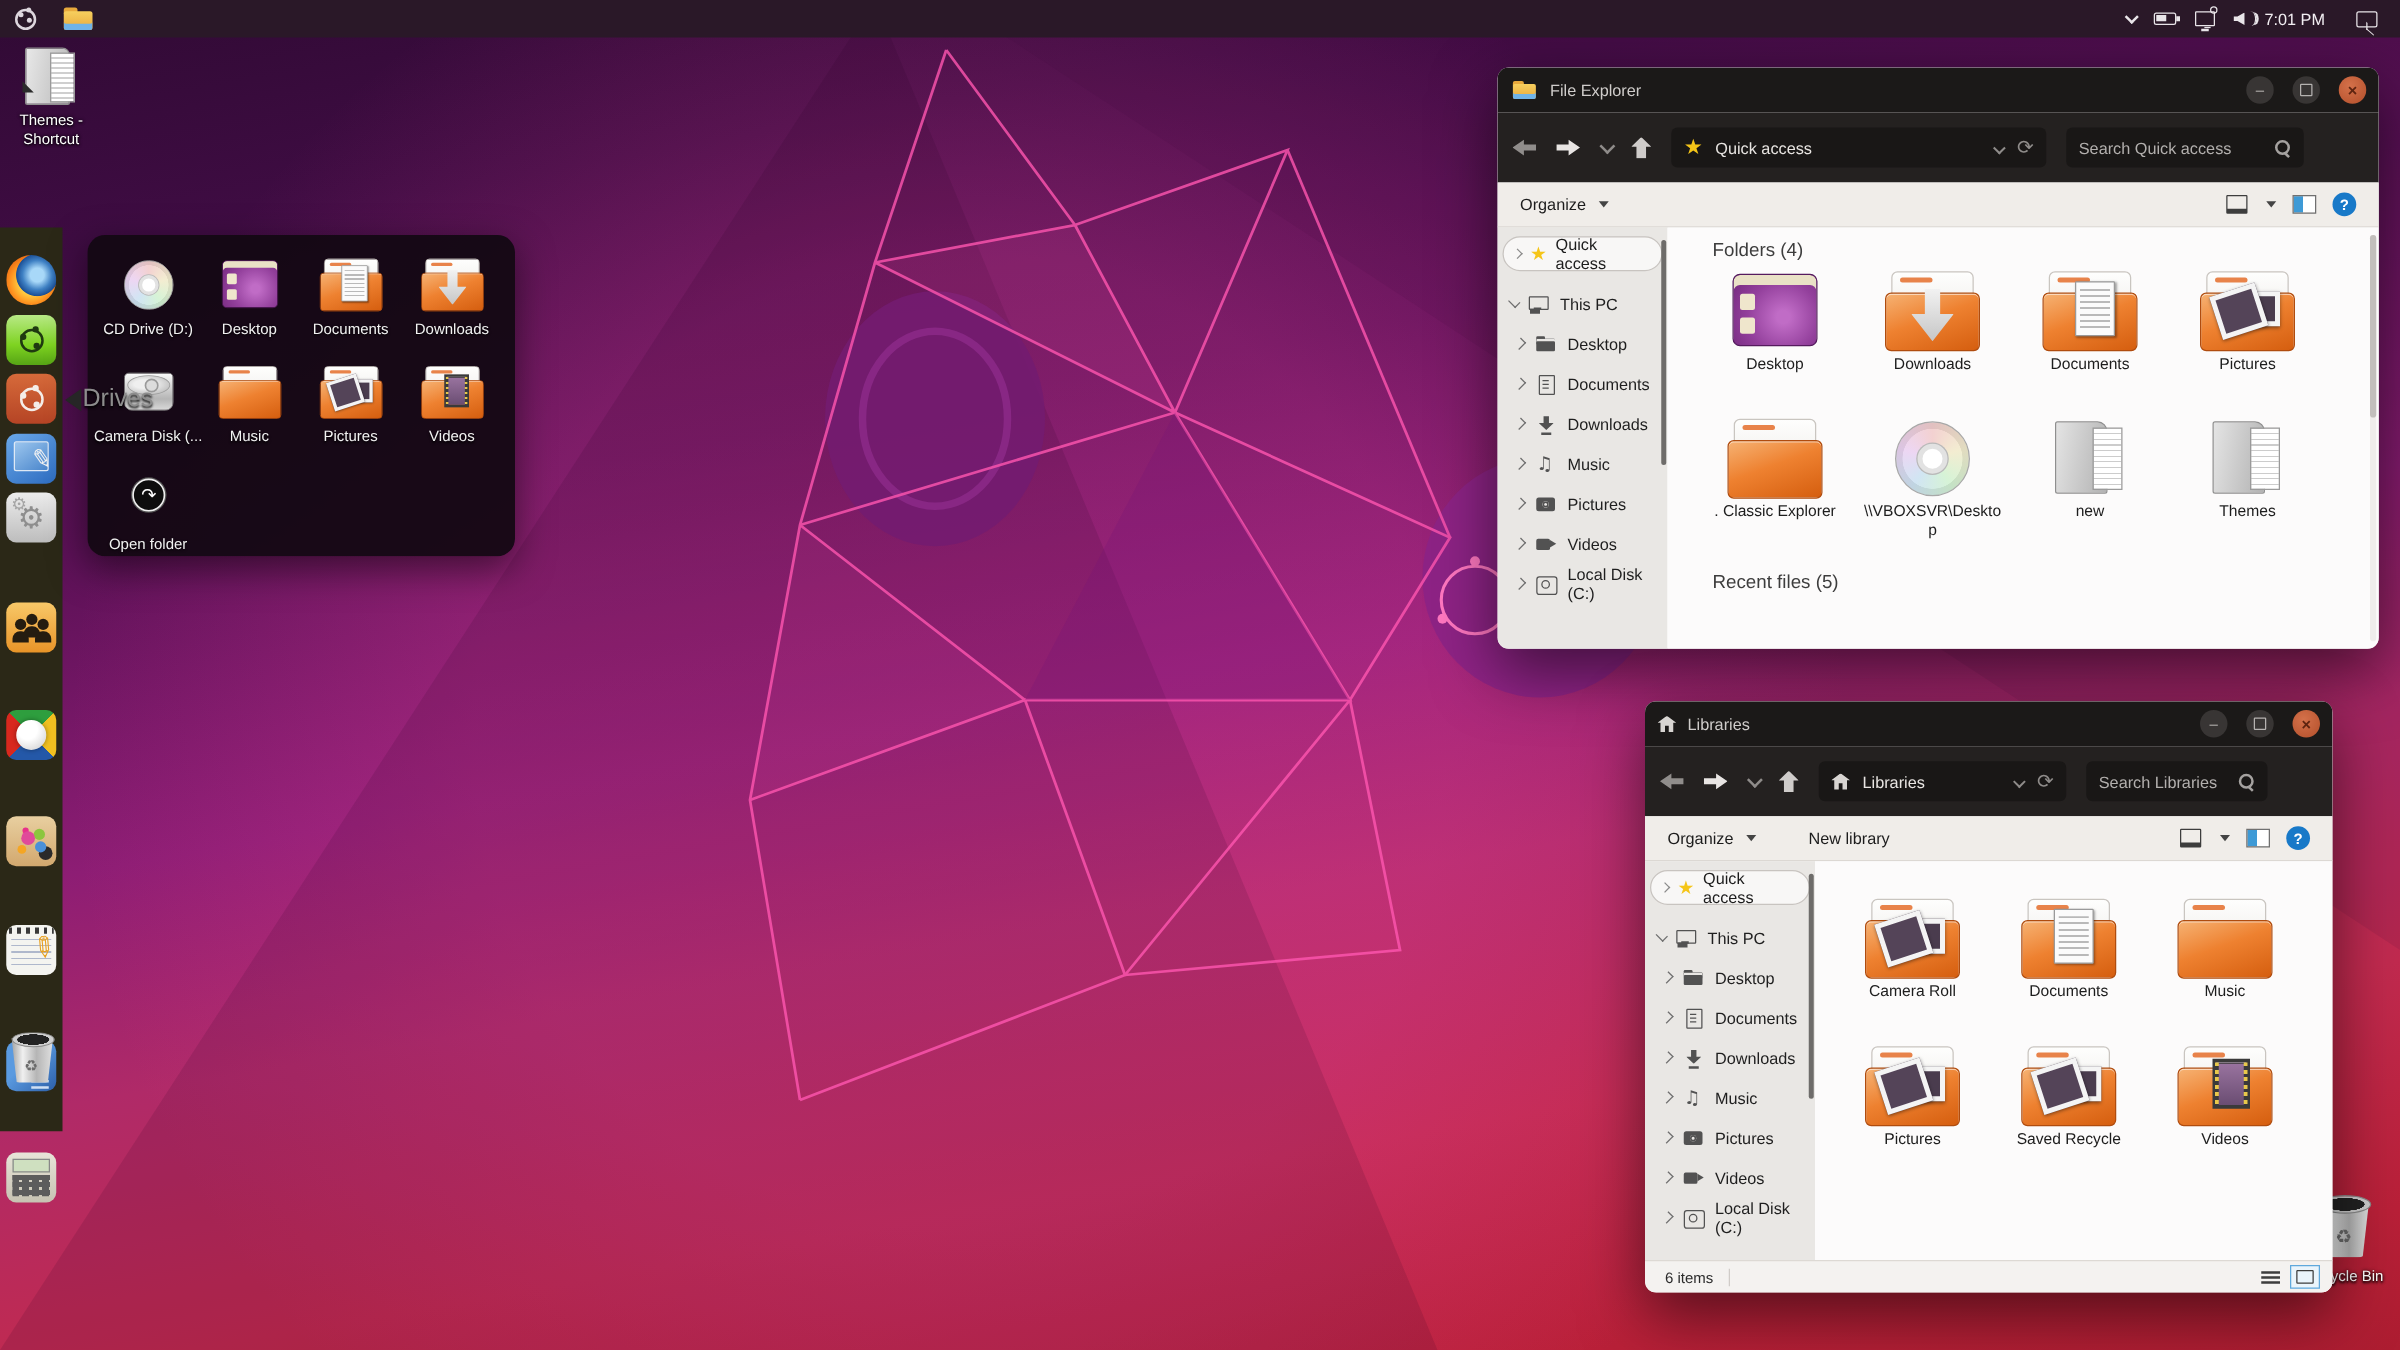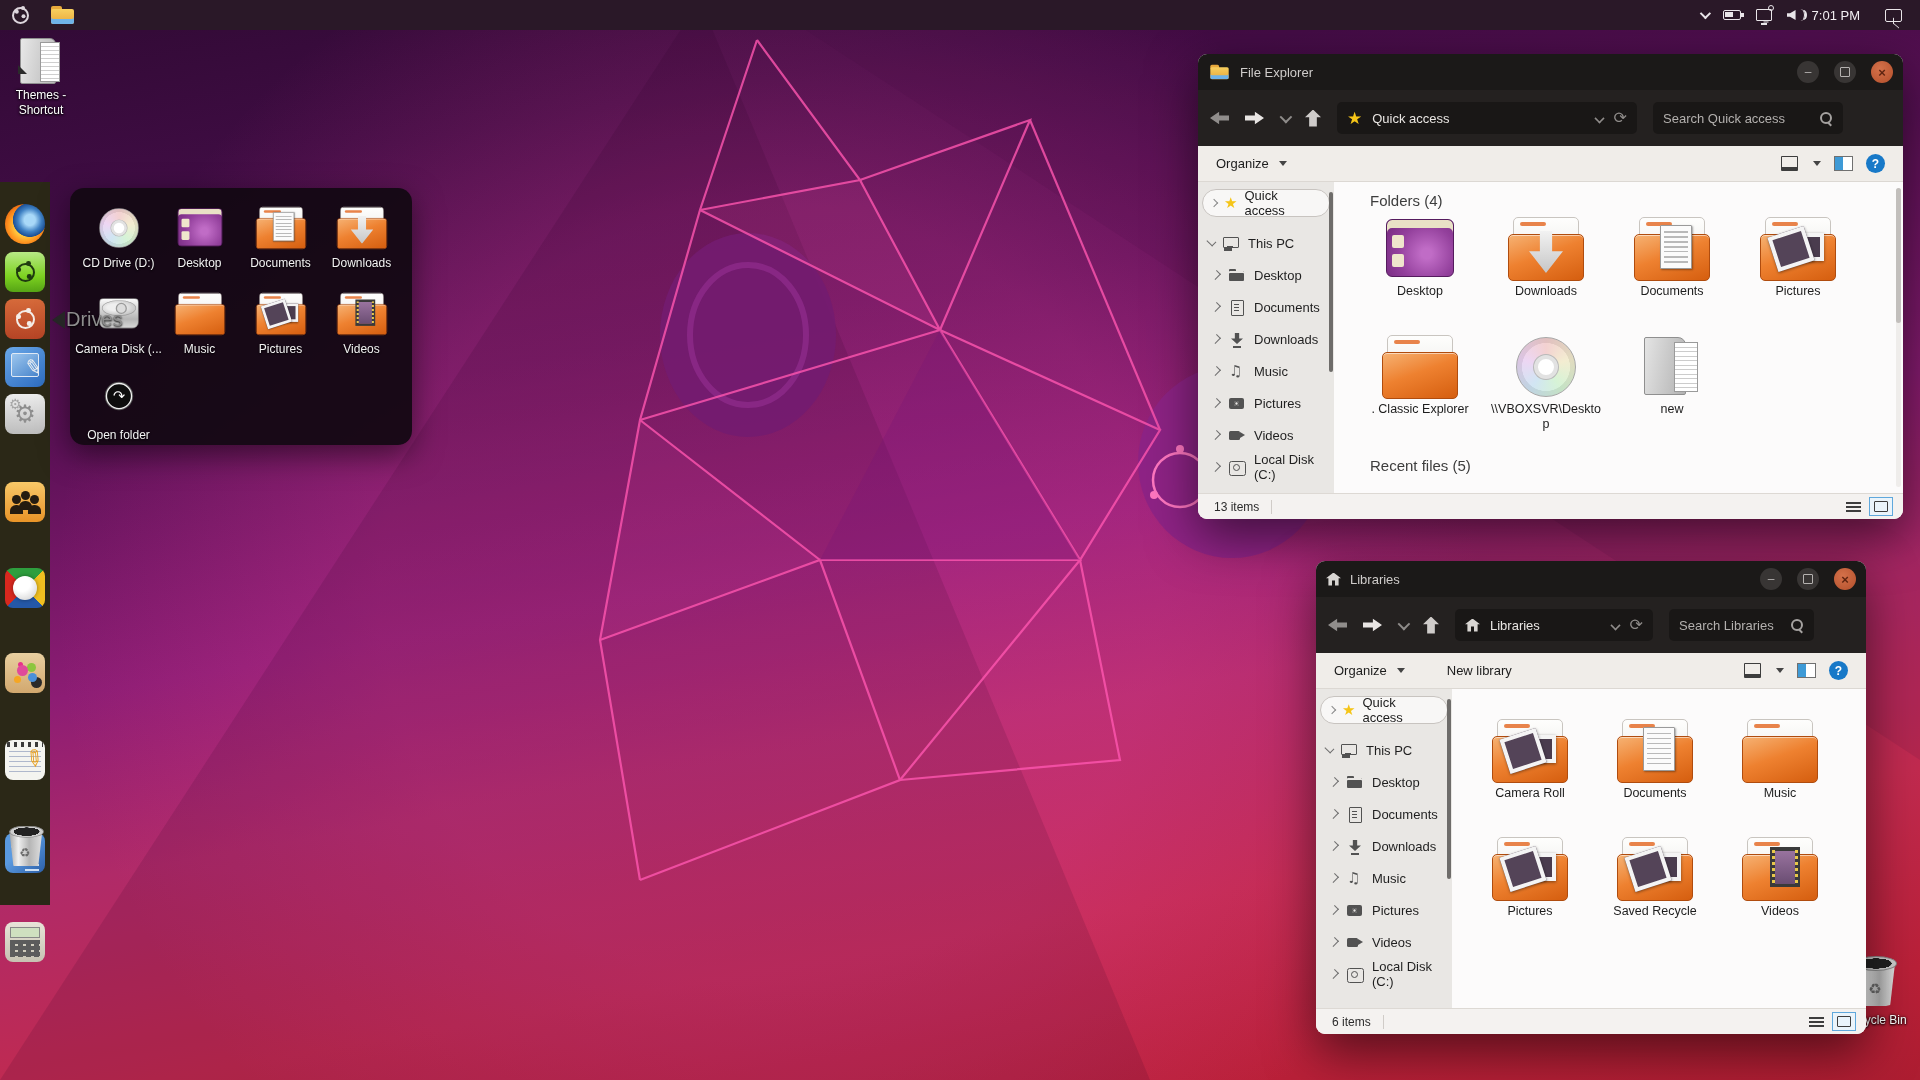--- a/index.html
+++ b/index.html
@@ -523,32 +523,30 @@
                 <i class="glyph"></i>
               </span>
               <span class="flabel">\\VBOXSVR\Desktop</span>
             </div>
           <div class="fitem">
               <span class="ficon" data-icon="folder-gray">
                 <i class="glyph"></i>
               </span>
               <span class="flabel">new</span>
             </div>
+          <div class="fitem">
+              <span class="ficon" data-icon="folder-gray">
+                <i class="glyph"></i>
+              </span>
+              <span class="flabel">Themes</span>
+            </div>
         </div>
         <div class="sec-head">Recent files (5)</div>
         <span class="vscroll"></span>
       </div>
-    </div>
-    <div class="statusbar">
-      <span>13 items</span>
-      <span class="sep"></span>
-      <span class="sb-right">
-        <span class="list-ic"></span>
-        <span class="thumb-ic"></span>
-      </span>
     </div>
   </div>
 
   <div class="win" id="win-libraries">
     <div class="tbar">
       <span class="home-g"></span>
       <span class="ttl">Libraries</span>
       <span class="wctrl">
         <span class="wbtn">–</span>
         <span class="wbtn max"></span>

